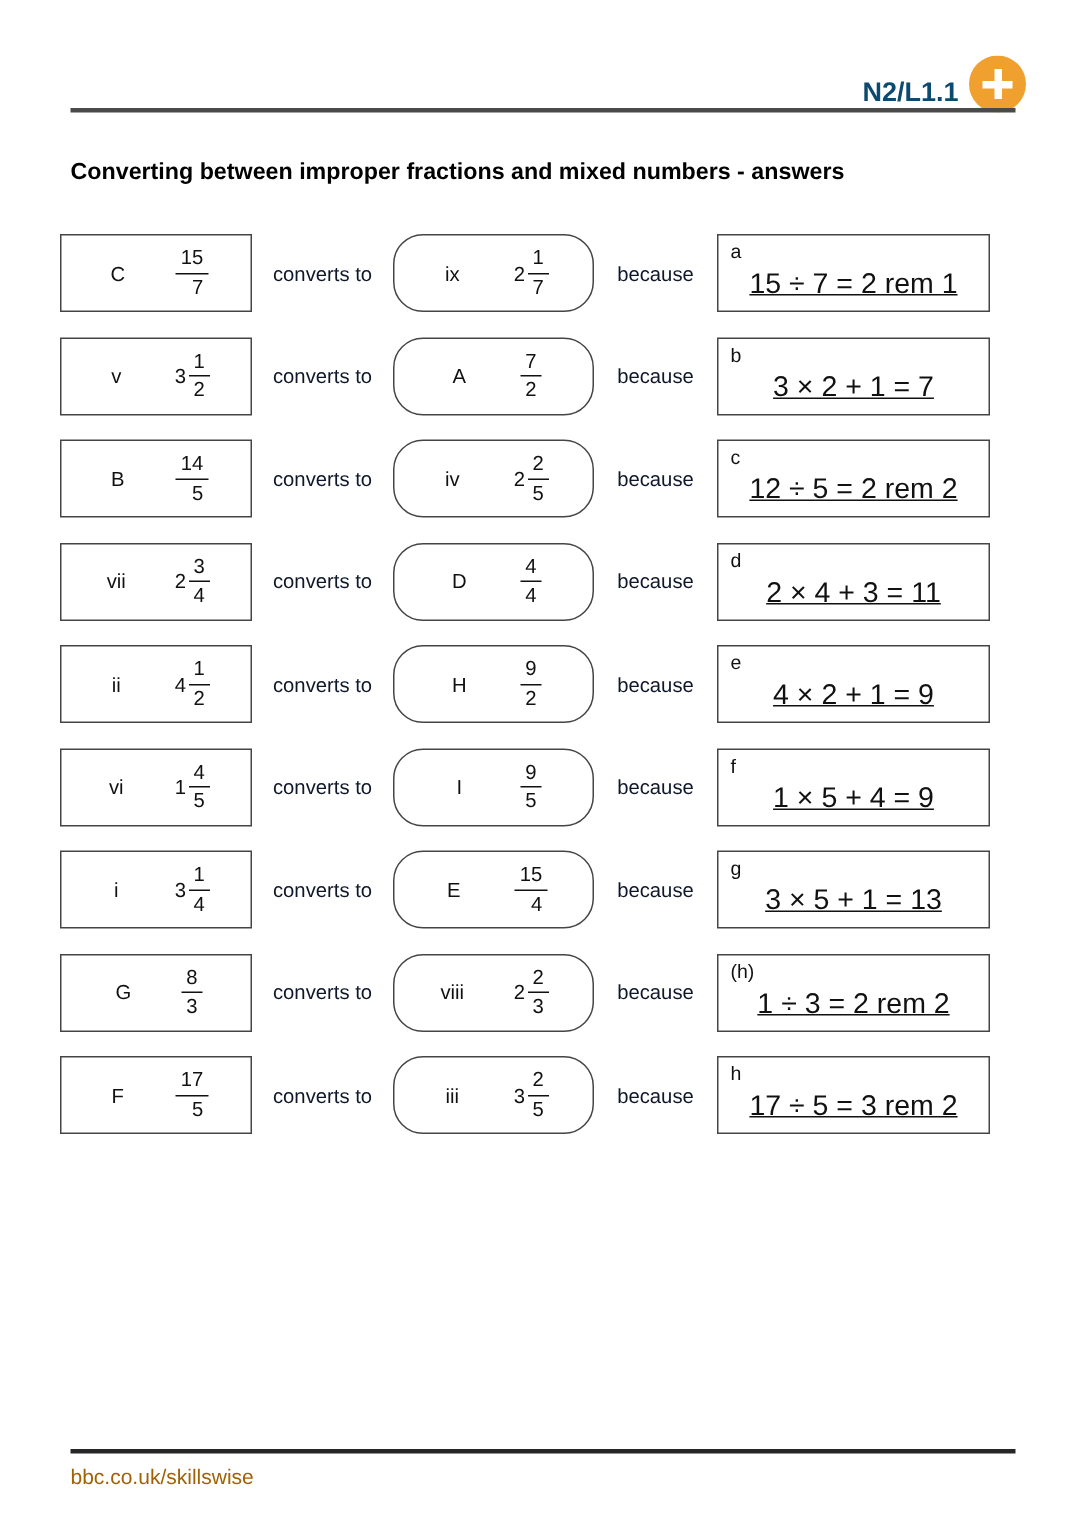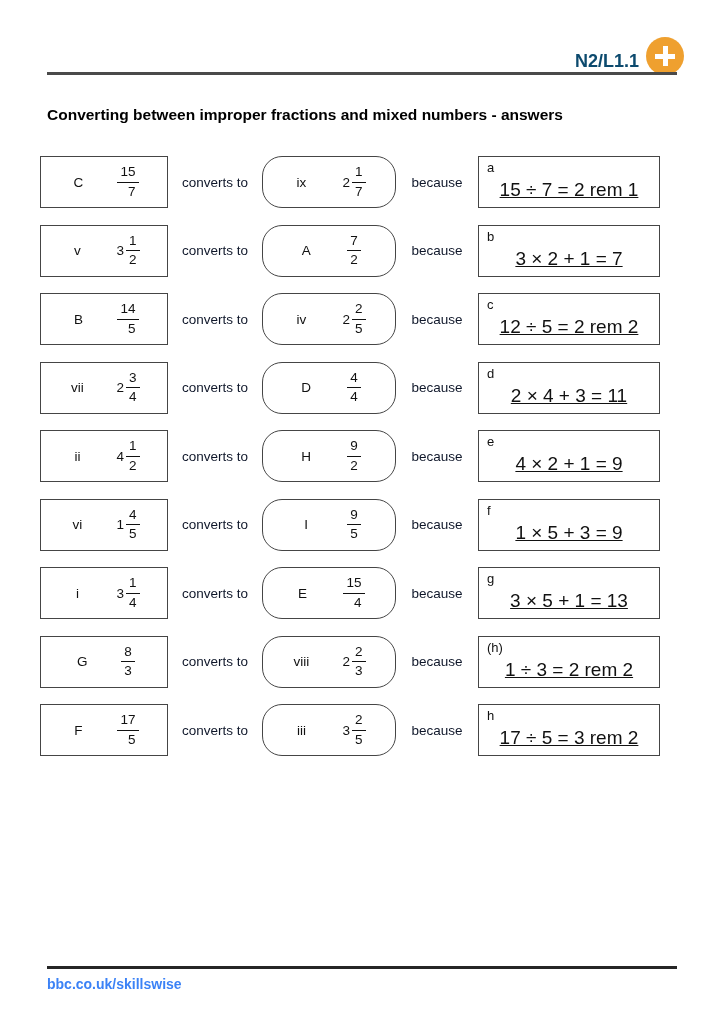--- a/index.html
+++ b/index.html
@@ -38,21 +38,21 @@
   .whole:empty { display:none; }
   .vfrac { display:inline-flex; flex-direction:column; align-items:flex-end; font-size:13.5px; line-height:1.2; }
   .num { padding:0 3px 1px 3px; border-bottom:1.4px solid #111; }
   .den { padding:1px 3px 0 3px; }
   .box-right { width:182px; position:relative; }
   .rlabel { position:absolute; top:3px; left:8px; font-size:13px; }
   .requation { position:absolute; left:0; right:0; bottom:6px; text-align:center; font-size:19px;text-decoration:underline; }
 
   
   .footer-rule { position:absolute; left:47px; top:966px; width:630px; height:3px; background:#262626; }
-  .footer-site { position:absolute; left:47px; top:976px; font-size:14px; font-weight:bold; color:#3b82f6; }
+  .footer-site { position:absolute; left:47px; top:976px; font-size:14px; font-weight:normal; color:#a16207; }
   .footer-right { position:absolute; right:55px; top:1032px; display:flex; align-items:center; }
   .copyright { font-size:13px; color:#1a1a1a; margin-right:15px; }
   .bbc-blocks { display:flex; }
   .bbc-block { width:15px; height:15px; background:#1a1a1a; color:#fff; font-size:10px; font-weight:bold; display:flex; align-items:center; justify-content:center; margin-left:2.5px; }
 </style>
 </head>
 <body>
 
 <div class="page">
 
@@ -221,21 +221,21 @@
         <span class="mixed">
             <span class="vfrac">
               <span class="num">9</span>
               <span class="den">5</span>
             </span>
           </span>
       </div>
       <div class="gap gap2">because</div>
       <div class="box box-right">
         <span class="rlabel">f</span>
-        <span class="requation">1 × 5 + 3 = 9</span>
+        <span class="requation">1 × 5 + 4 = 9</span>
       </div>
     </div>
 
     <div class="row">
       <div class="box box-left">
         <span class="id-label">i</span>
         <span class="mixed">
             <span class="whole">3</span>
             <span class="vfrac">
               <span class="num">1</span>

